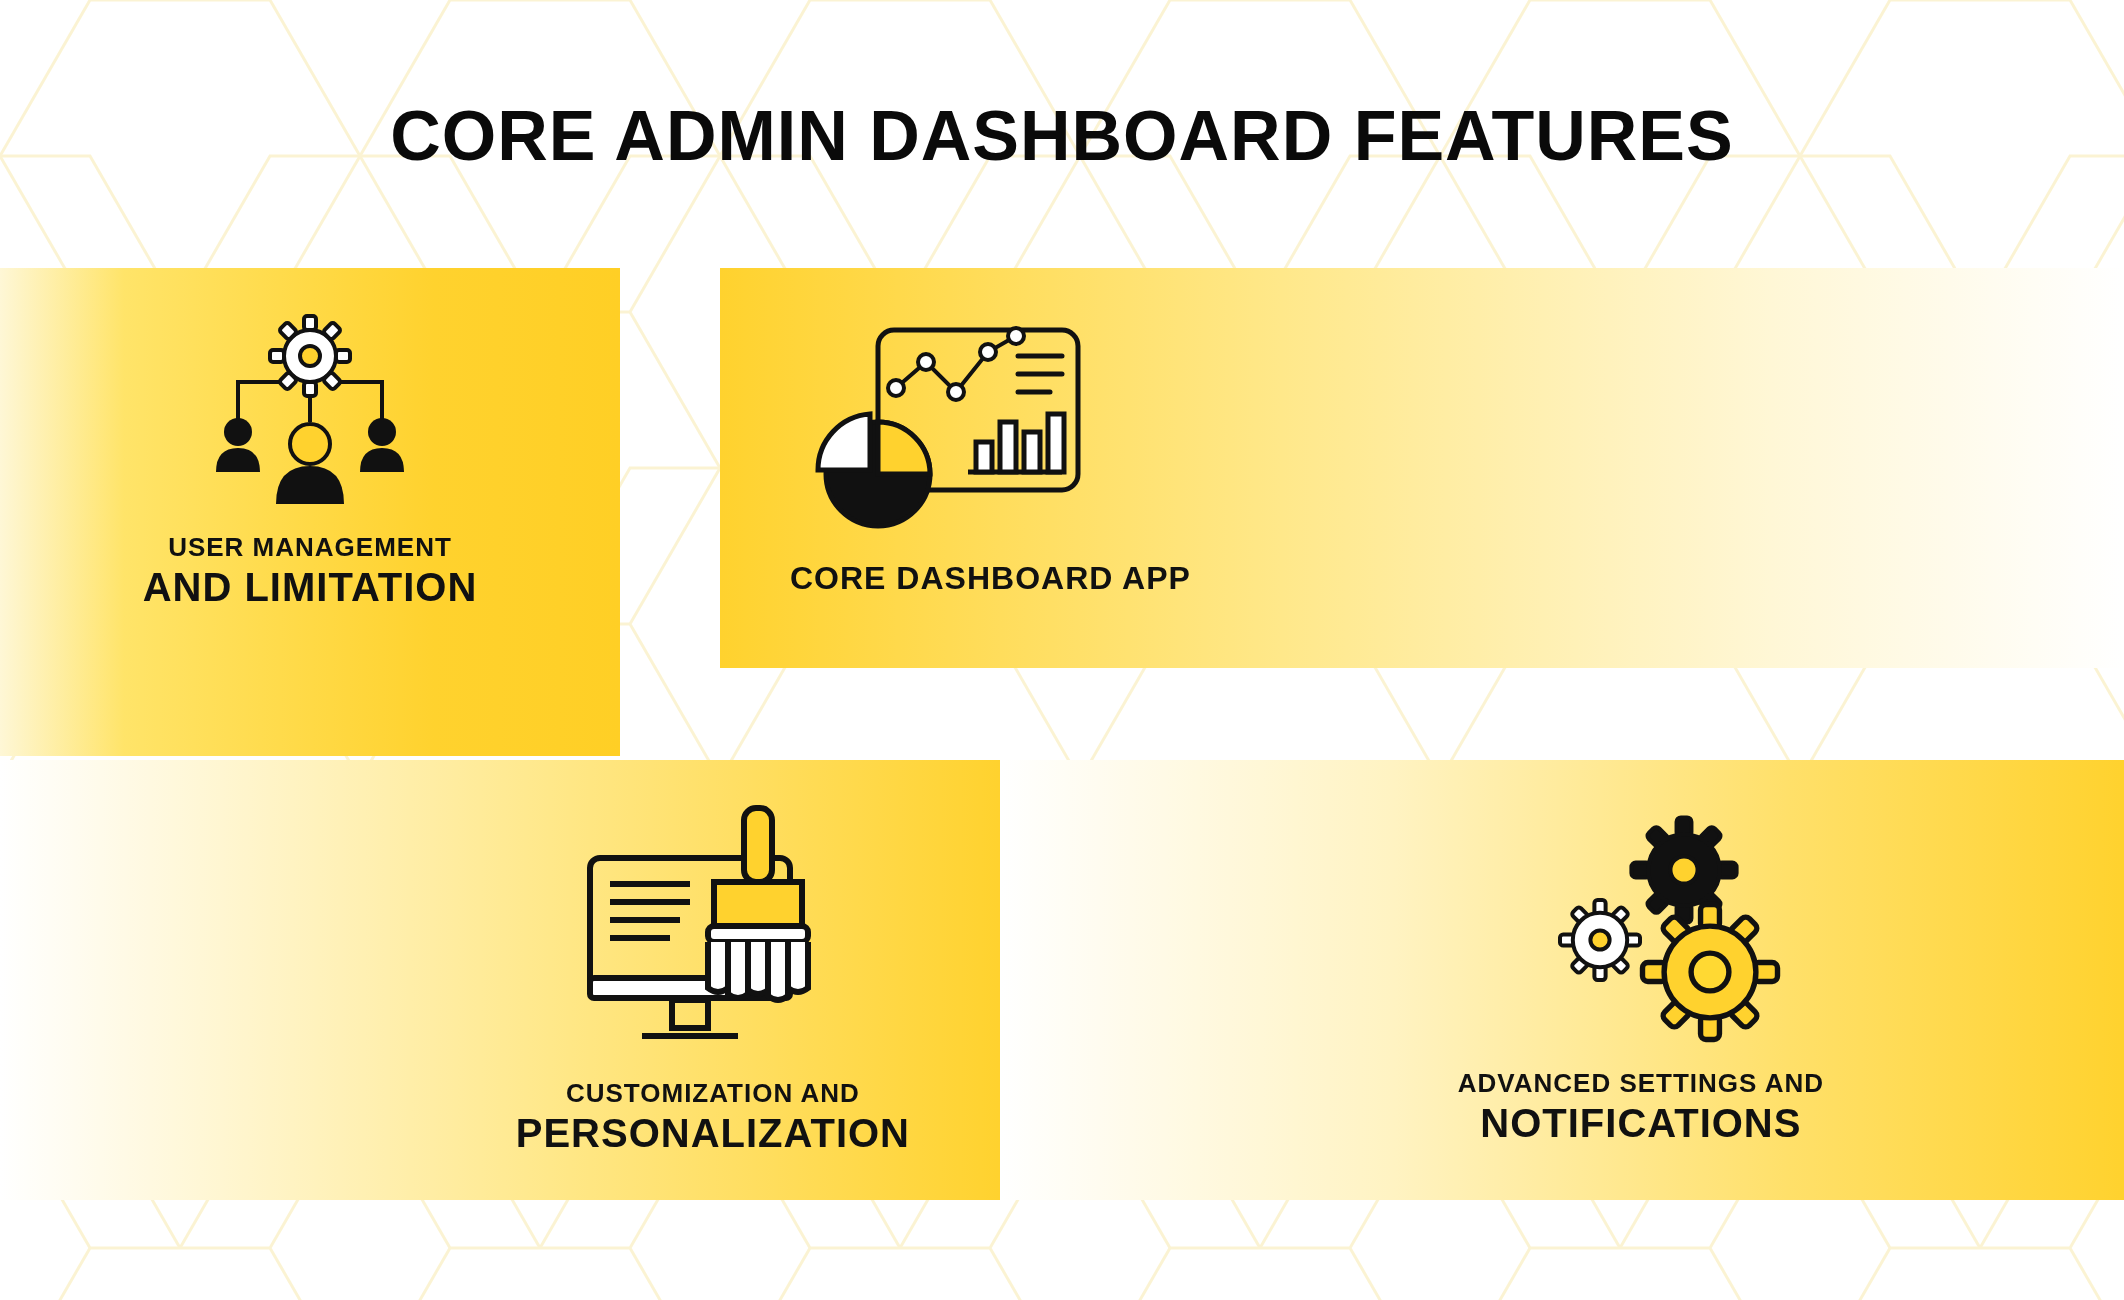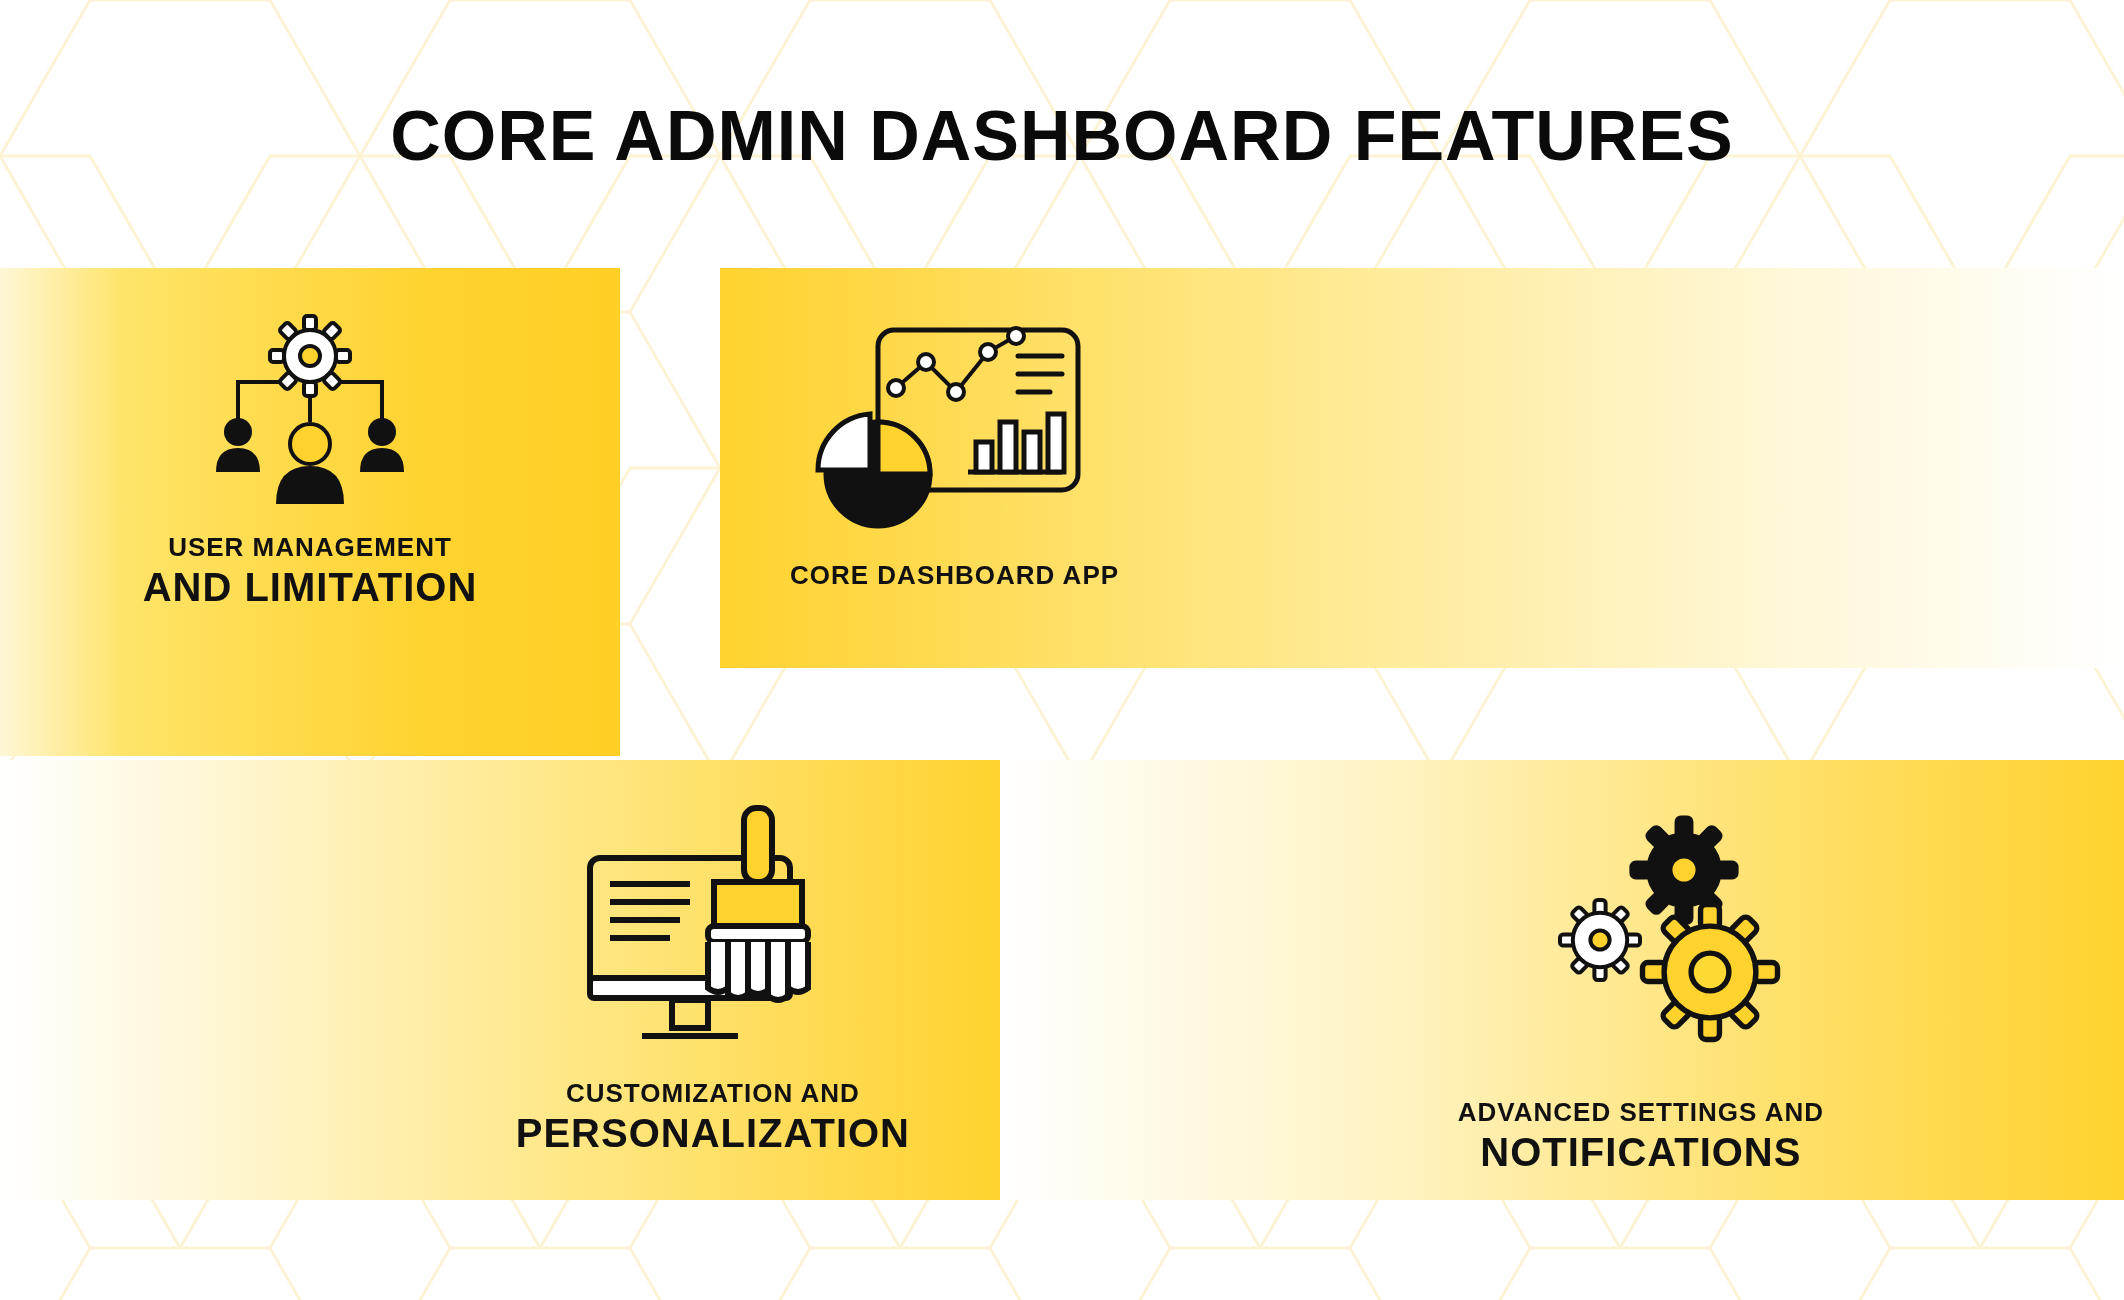--- a/index.html
+++ b/index.html
@@ -62,21 +62,21 @@
     text-transform: uppercase;
   }
   .card .line2 {
     font-size: 40px;
     font-weight: 900;
     letter-spacing: 1px;
     text-transform: uppercase;
     margin-top: 2px;
   }
   .card .single {
-    font-size: 26px;
+    font-size: 32px;
     font-weight: 900;
     letter-spacing: 1px;
     text-transform: uppercase;
   }
 
   
   .card1 {
     left: 0; top: 268px;
     width: 620px; height: 488px;
     background: linear-gradient(90deg, #fef7d6 0%, #ffe469 20%, #ffd22e 70%, #ffcf25 100%);
@@ -101,21 +101,20 @@
   }
   .card3 .caption { text-align: center; }
   .card3 .icon-wrap { justify-content: flex-end; padding-right: 60px; }
   .card4 {
     left: 1000px; top: 760px;
     width: 1124px; height: 440px;
     background: linear-gradient(90deg, #ffffff 0%, #fff3c2 35%, #ffe06a 70%, #ffd22e 100%);
     align-items: flex-end;
     padding-right: 300px;
     padding-top: 40px;
-    gap: 29px;
   }
   .card4 .icon-wrap { justify-content: flex-end; padding-right: 10px; }
   .card4 .caption { text-align: center; }
 
   svg { display: block; }
 </style>
 </head>
 <body>
 
 <svg class="hex-bg" viewBox="0 0 2124 1300" preserveAspectRatio="xMidYMid slice">

